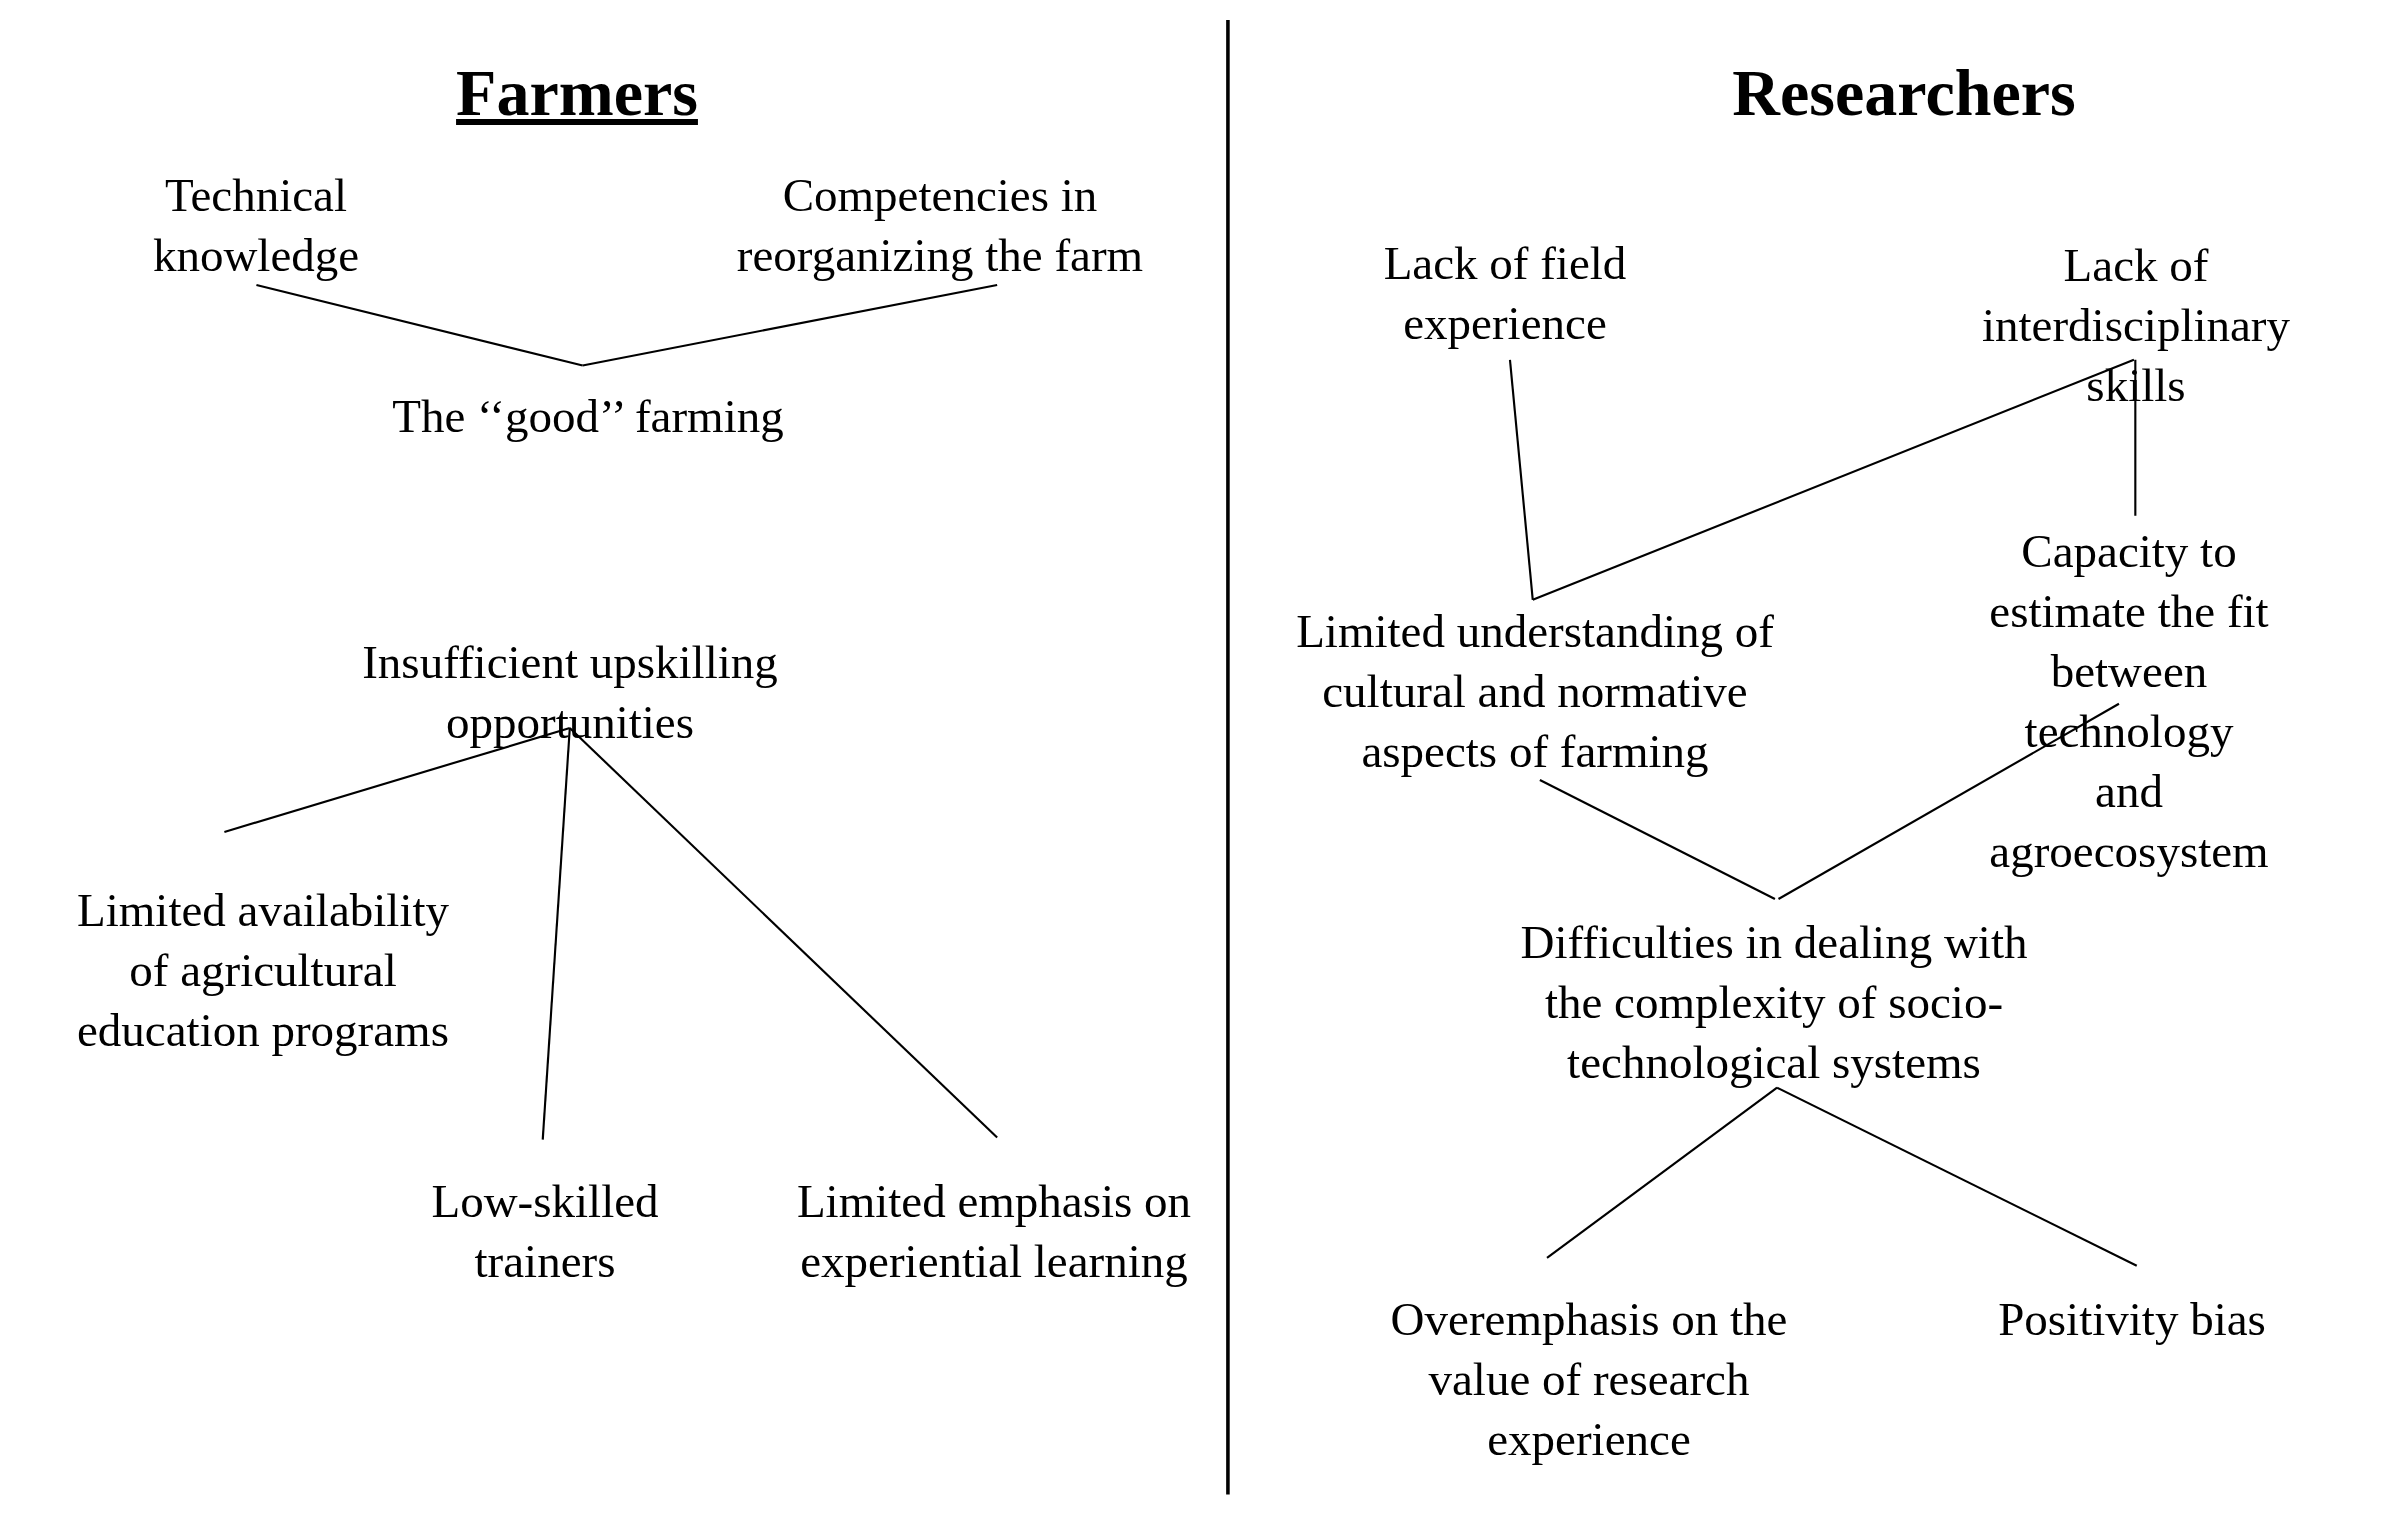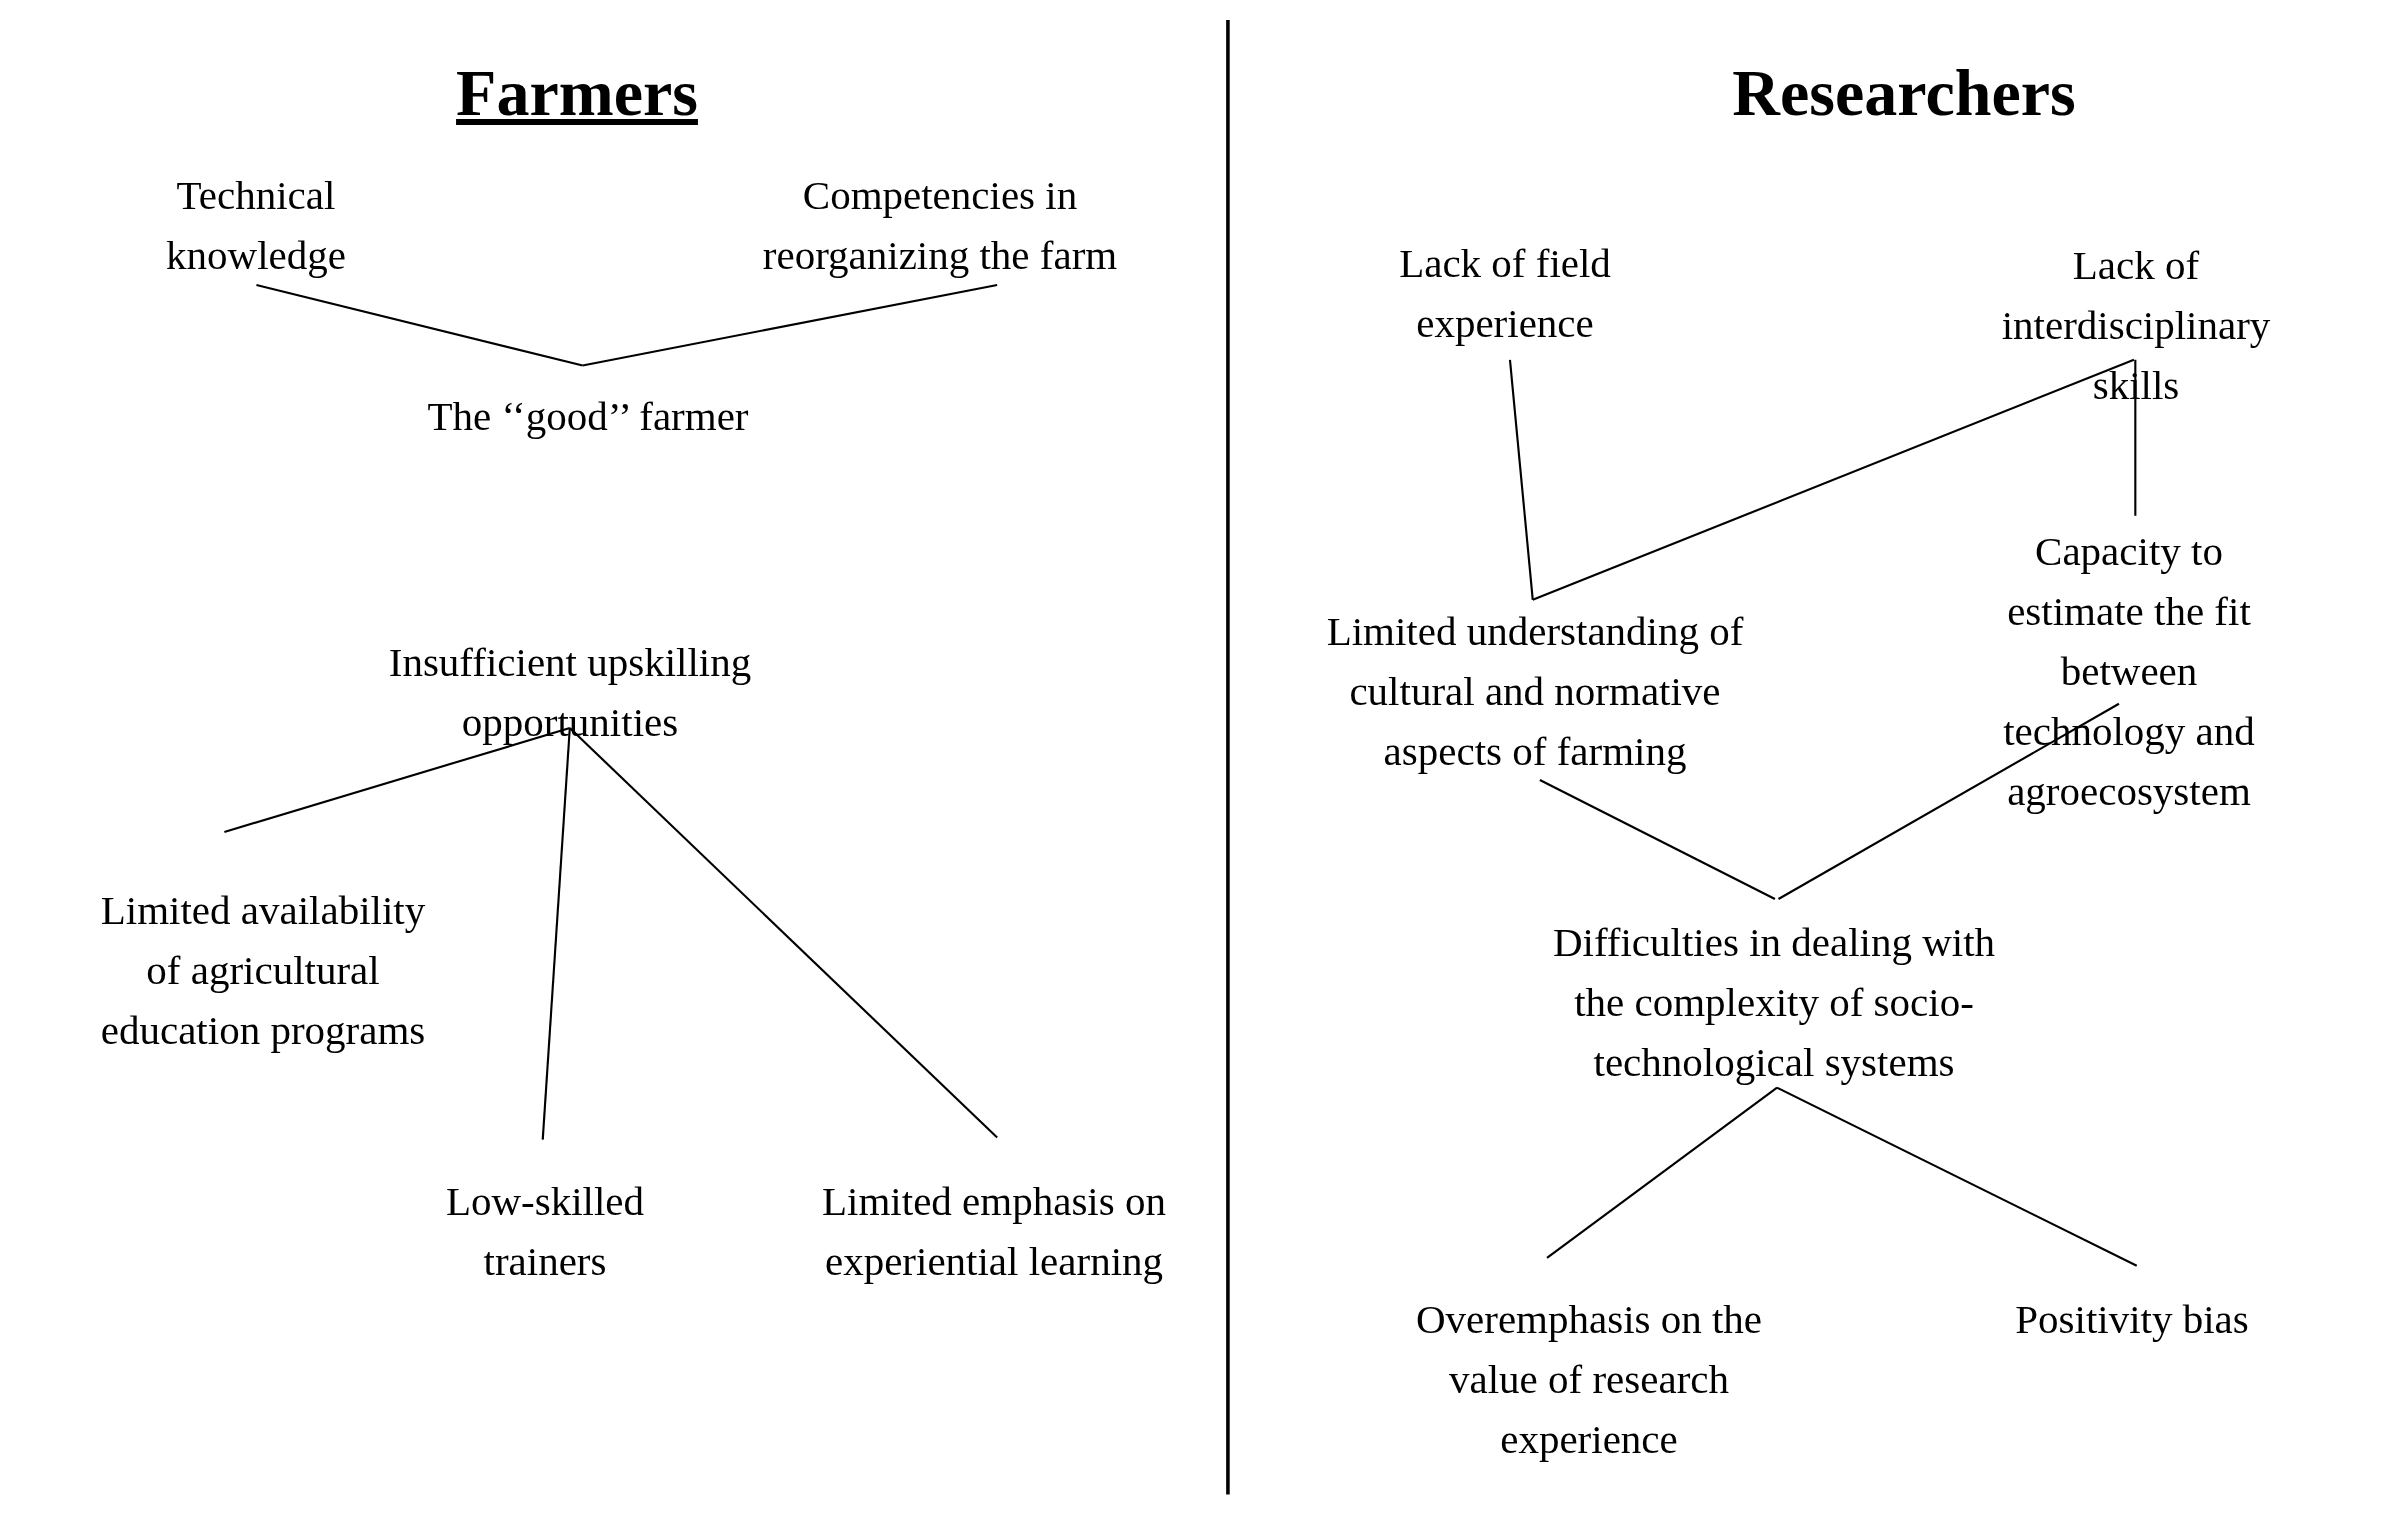--- a/index.html
+++ b/index.html
@@ -21,21 +21,21 @@
     left: 0;
     top: 0;
     width: 100%;
     height: 100%;
   }
   .node {
     position: absolute;
     transform: translateX(-50%);
     text-align: center;
     white-space: pre-line;
-    font-size: 41px;
+    font-size: 47px;
     line-height: 60px;
     color: #000000;
   }
   .node.title {
     font-weight: bold;
     font-size: 66px;
     line-height: 74px;
   }
 </style>
 </head>
@@ -56,21 +56,21 @@
       <line x1="2975" y1="988" x2="2497" y2="1262" stroke="#000000" stroke-width="3"></line>
       <line x1="2495" y1="1527" x2="2172" y2="1766" stroke="#000000" stroke-width="3"></line>
       <line x1="2495" y1="1527" x2="3000" y2="1777" stroke="#000000" stroke-width="3"></line>
     </svg>
   <div id="node-layer">
       <div class="node title" style="left: 577px; top: 56px; text-decoration: underline;">Farmers</div>
       <div class="node" style="left: 256px; top: 165px;">Technical
 knowledge</div>
       <div class="node" style="left: 940px; top: 165px;">Competencies in
 reorganizing the farm</div>
-      <div class="node" style="left: 588px; top: 386px;">The ‘‘good’’ farmer</div>
+      <div class="node" style="left: 588px; top: 386px;">The ‘‘good’’ farming</div>
       <div class="node" style="left: 570px; top: 632px;">Insufficient upskilling
 opportunities</div>
       <div class="node" style="left: 235px; top: 880px; margin-left: 28px;">Limited availability
 of agricultural
 education programs</div>
       <div class="node" style="left: 545px; top: 1171px;">Low-skilled
 trainers</div>
       <div class="node" style="left: 994px; top: 1171px;">Limited emphasis on
 experiential learning</div>
       <div class="node title" style="left: 1904px; top: 56px;">Researchers</div>

